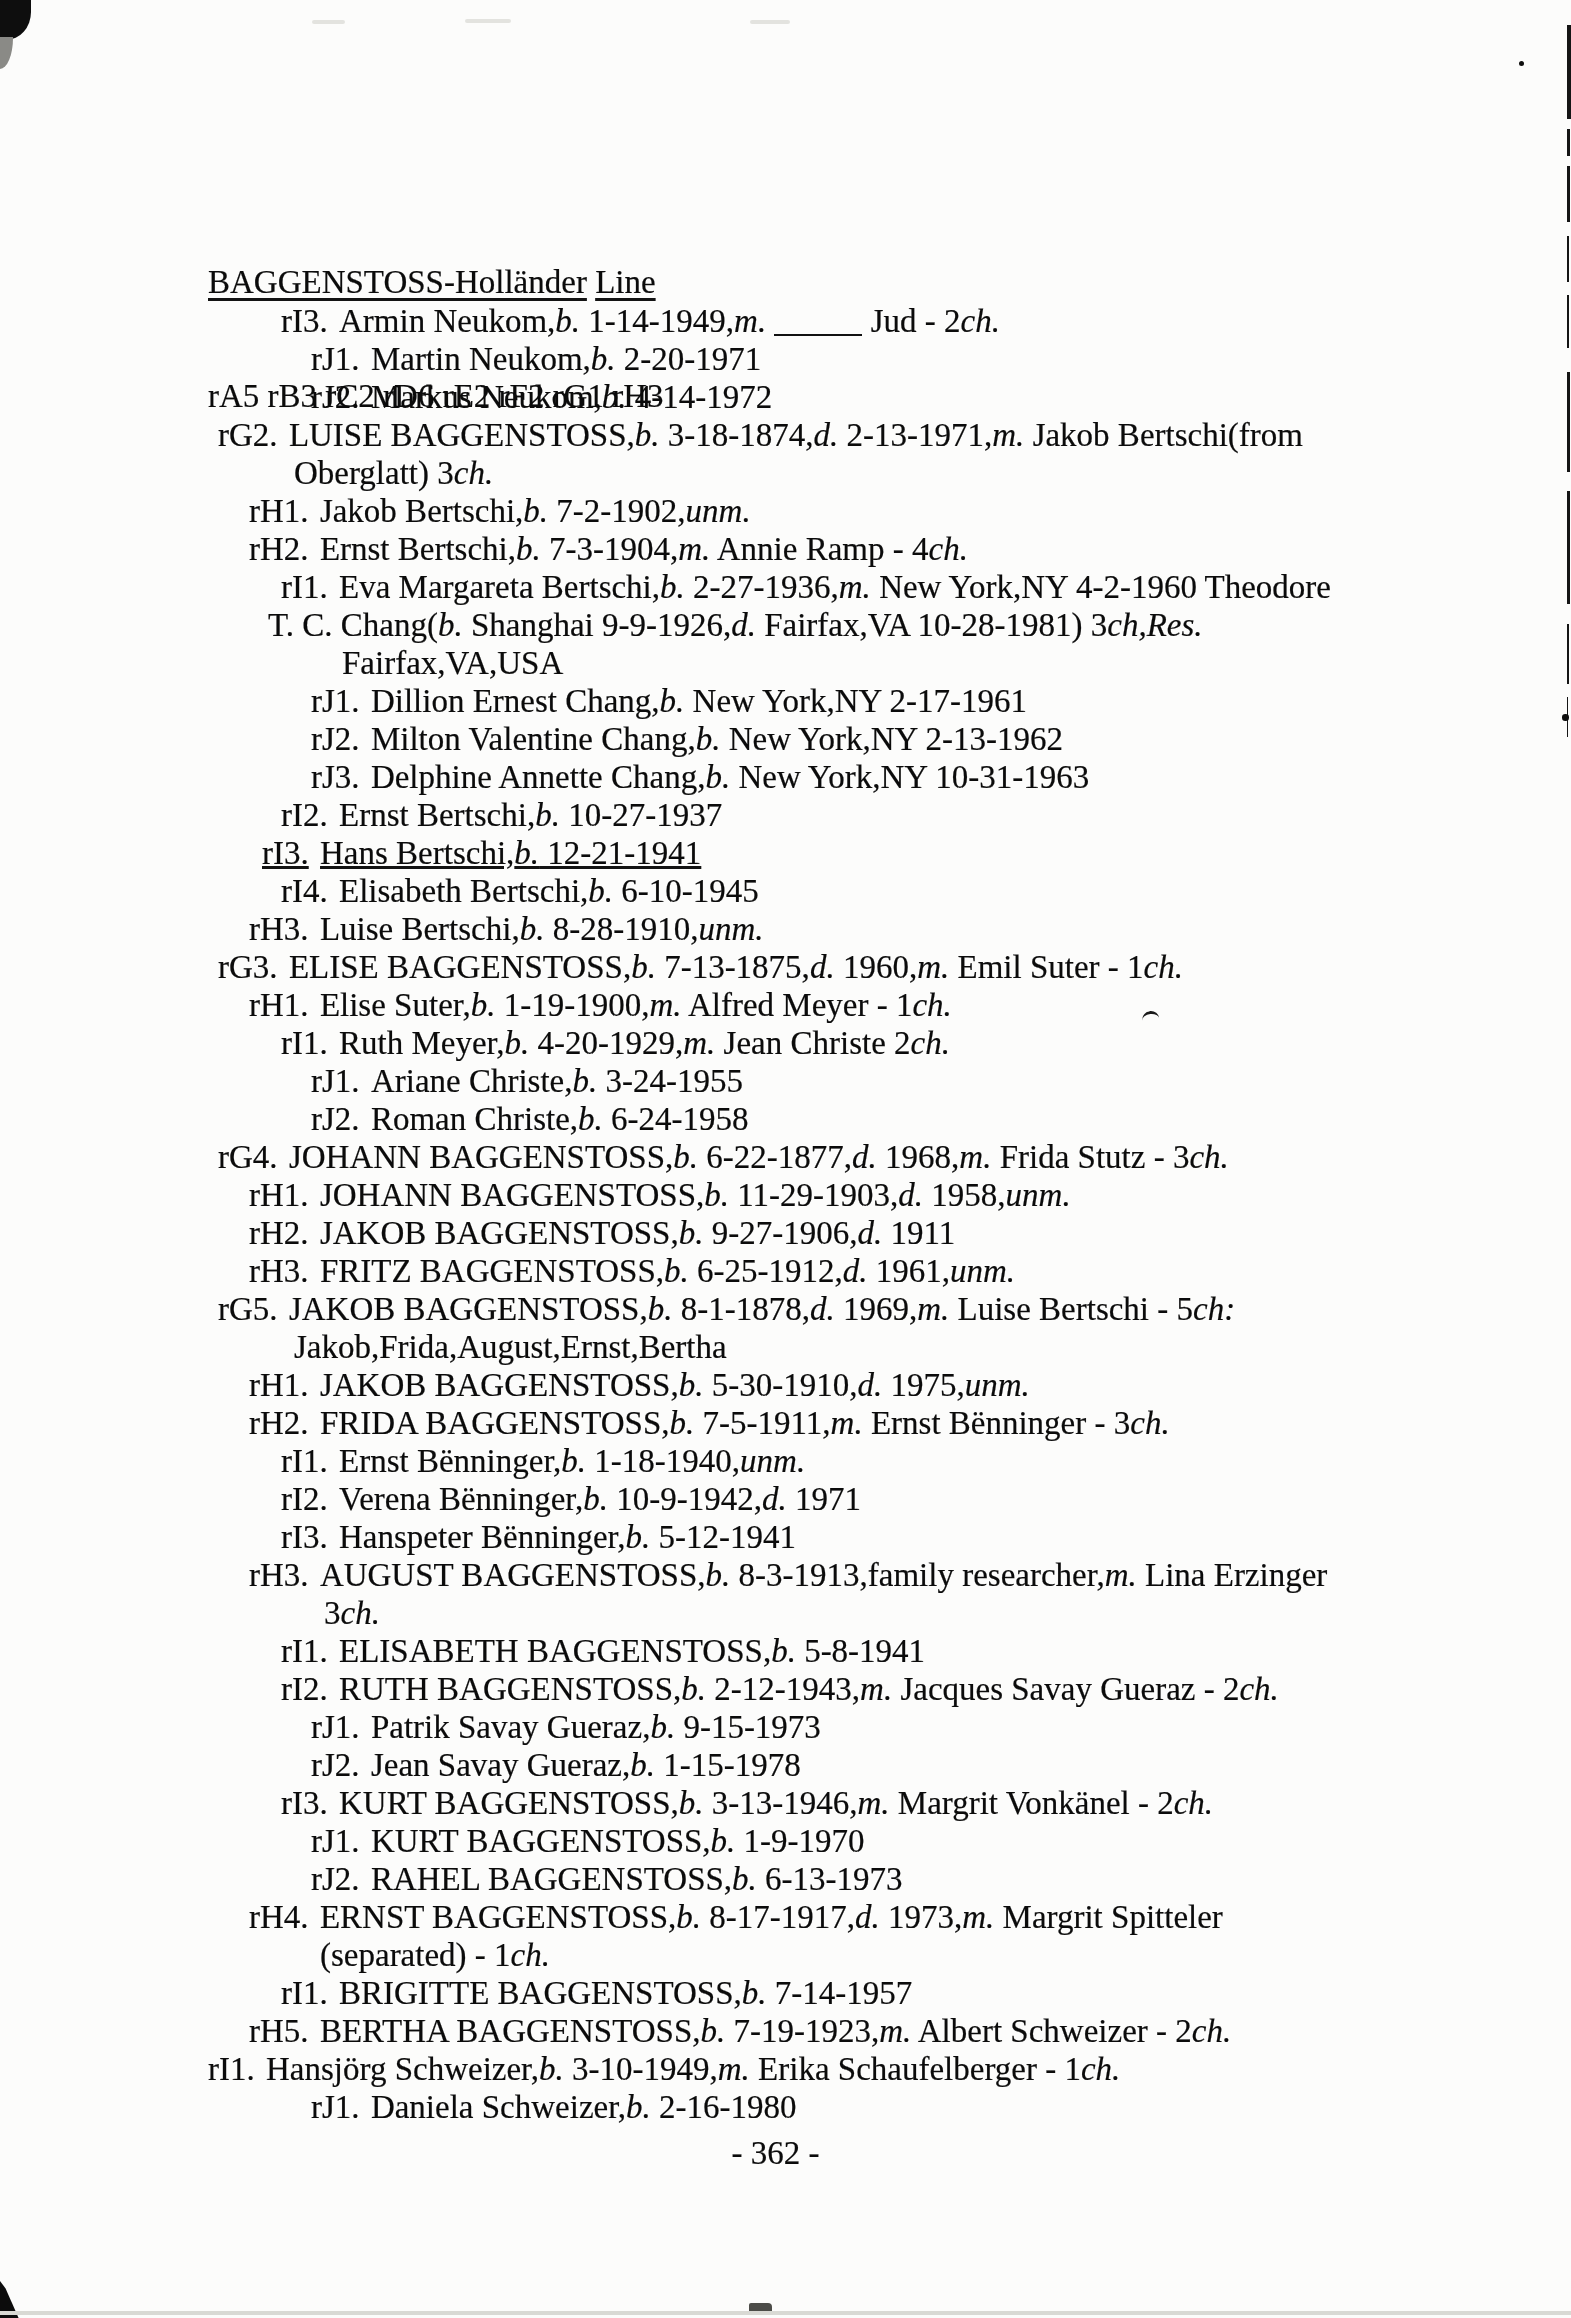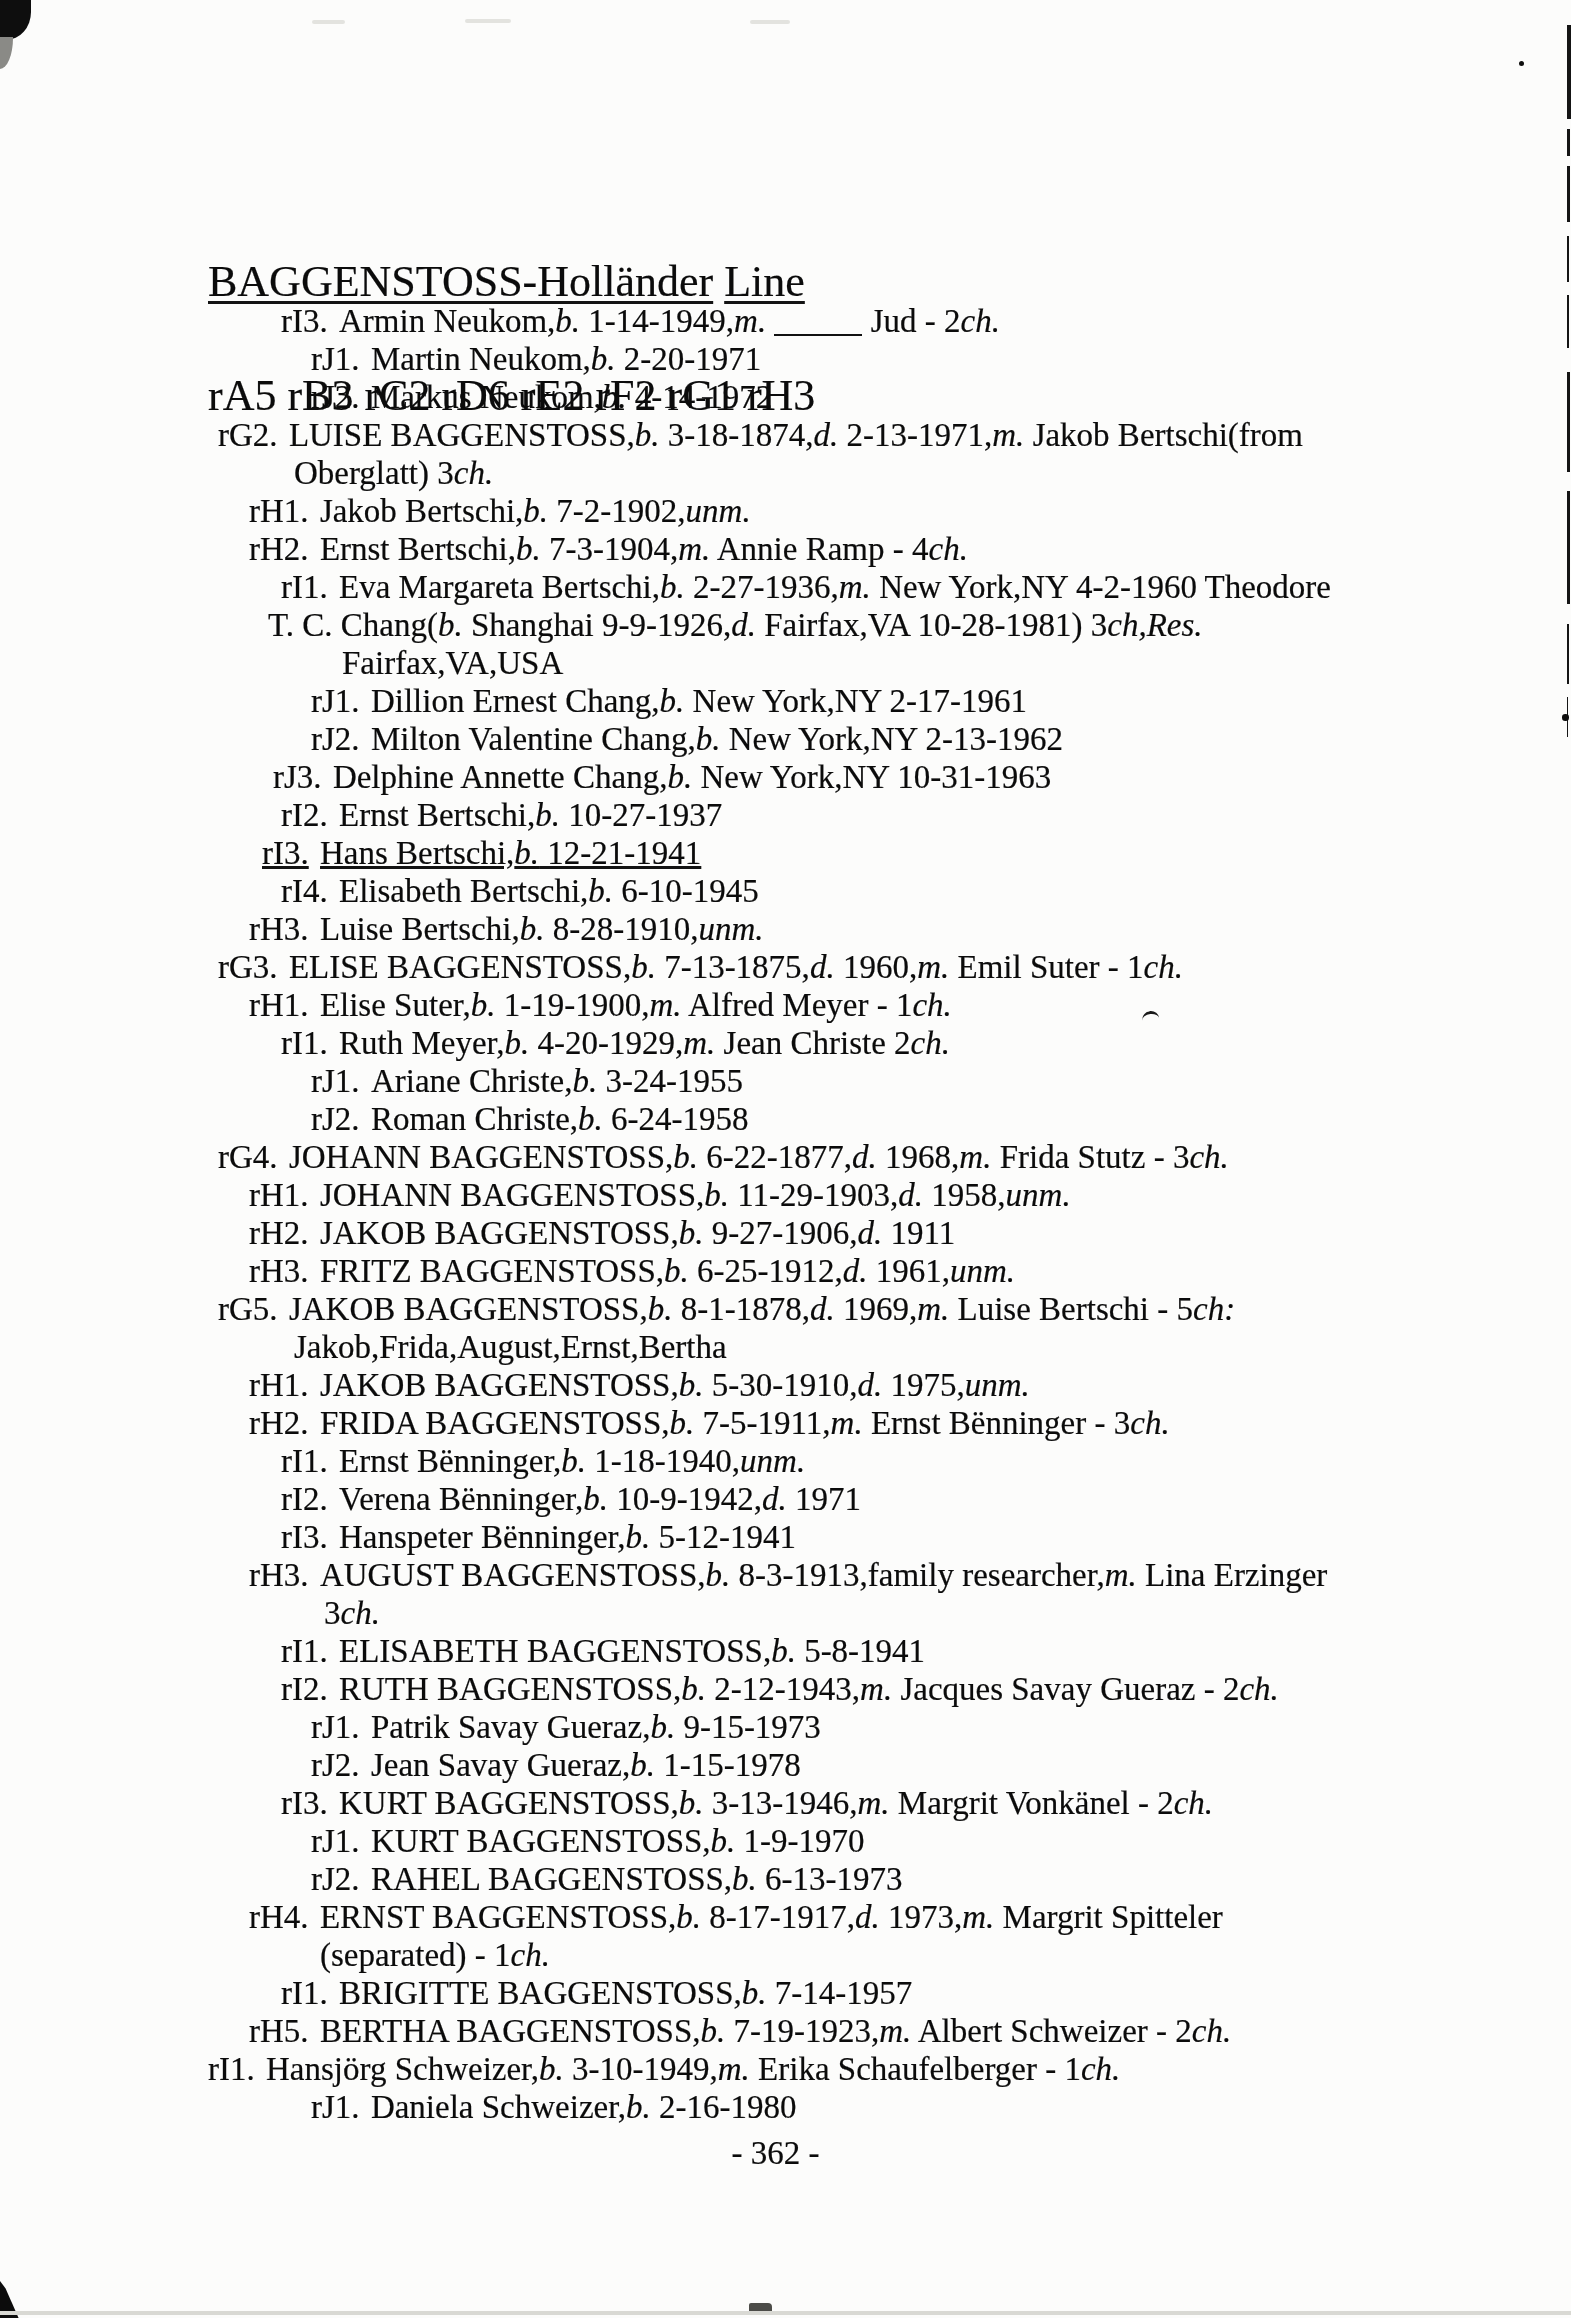--- a/index.html
+++ b/index.html
@@ -1,20 +1,20 @@
 <!DOCTYPE html>
 <html style="font-size:10.6px"><head>
 <meta charset="utf-8">
 <style>
   html,body{margin:0;padding:0;}
   body{width:1572px;height:2319px;background:#f6f6f4;}
   .page{position:relative;width:1572px;height:2319px;background:#fcfcfb;overflow:hidden;
         font-family:"Liberation Serif","DejaVu Serif",serif;color:#0b0b0b;
         -webkit-text-stroke:0.2px #131313;}
-  .hdr{position:absolute;left:208px;top:187px;font-size:44px;line-height:38px;white-space:pre;}
+  .hdr{position:absolute;left:208px;top:187px;font-size:33px;line-height:38px;white-space:pre;}
   .u{text-decoration:underline;text-decoration-thickness:3px;text-underline-offset:4.6px;}
   .idline{white-space:pre;}
   .textblock{position:absolute;left:208px;top:302px;font-size:33px;line-height:38px;}
   .line{white-space:pre;height:38px;}
   .line em{font-style:italic;}
   .eid{margin-right:11.3px;}
   .blank{display:inline-block;height:0.9em;border-bottom:2.7px solid #111;vertical-align:-4px;}
   .pageno{position:absolute;left:208px;top:2134px;width:1135px;text-align:center;
           font-size:33px;line-height:38px;}
   
@@ -48,21 +48,21 @@
       <div class="line" style="margin-left: 103px;"><span class="eid">rJ2.</span><span>Markus Neukom,</span><em>b.</em><span> 4-14-1972</span></div>
       <div class="line" style="margin-left: 10px;"><span class="eid">rG2.</span><span>LUISE BAGGENSTOSS,</span><em>b.</em><span> 3-18-1874,</span><em>d.</em><span> 2-13-1971,</span><em>m.</em><span> Jakob Bertschi(from</span></div>
       <div class="line" style="margin-left: 86px;"><span>Oberglatt) 3</span><em>ch.</em></div>
       <div class="line" style="margin-left: 41px;"><span class="eid">rH1.</span><span>Jakob Bertschi,</span><em>b.</em><span> 7-2-1902,</span><em>unm.</em></div>
       <div class="line" style="margin-left: 41px;"><span class="eid">rH2.</span><span>Ernst Bertschi,</span><em>b.</em><span> 7-3-1904,</span><em>m.</em><span> Annie Ramp - 4</span><em>ch.</em></div>
       <div class="line" style="margin-left: 73px;"><span class="eid">rI1.</span><span>Eva Margareta Bertschi,</span><em>b.</em><span> 2-27-1936,</span><em>m.</em><span> New York,NY 4-2-1960 Theodore</span></div>
       <div class="line" style="margin-left: 60px;"><span>T. C. Chang(</span><em>b.</em><span> Shanghai 9-9-1926,</span><em>d.</em><span> Fairfax,VA 10-28-1981) 3</span><em>ch,</em><em>Res.</em></div>
       <div class="line" style="margin-left: 134px;"><span>Fairfax,VA,USA</span></div>
       <div class="line" style="margin-left: 103px;"><span class="eid">rJ1.</span><span>Dillion Ernest Chang,</span><em>b.</em><span> New York,NY 2-17-1961</span></div>
       <div class="line" style="margin-left: 103px;"><span class="eid">rJ2.</span><span>Milton Valentine Chang,</span><em>b.</em><span> New York,NY 2-13-1962</span></div>
-      <div class="line" style="margin-left: 65px;"><span class="eid">rJ3.</span><span>Delphine Annette Chang,</span><em>b.</em><span> New York,NY 10-31-1963</span></div>
+      <div class="line" style="margin-left: 103px;"><span class="eid">rJ3.</span><span>Delphine Annette Chang,</span><em>b.</em><span> New York,NY 10-31-1963</span></div>
       <div class="line" style="margin-left: 73px;"><span class="eid">rI2.</span><span>Ernst Bertschi,</span><em>b.</em><span> 10-27-1937</span></div>
       <div class="line" style="margin-left: 54px; text-decoration: underline;"><span class="eid">rI3.</span><span>Hans Bertschi,</span><em>b.</em><span> 12-21-1941</span></div>
       <div class="line" style="margin-left: 73px;"><span class="eid">rI4.</span><span>Elisabeth Bertschi,</span><em>b.</em><span> 6-10-1945</span></div>
       <div class="line" style="margin-left: 41px;"><span class="eid">rH3.</span><span>Luise Bertschi,</span><em>b.</em><span> 8-28-1910,</span><em>unm.</em></div>
       <div class="line" style="margin-left: 10px;"><span class="eid">rG3.</span><span>ELISE BAGGENSTOSS,</span><em>b.</em><span> 7-13-1875,</span><em>d.</em><span> 1960,</span><em>m.</em><span> Emil Suter - 1</span><em>ch.</em></div>
       <div class="line" style="margin-left: 41px;"><span class="eid">rH1.</span><span>Elise Suter,</span><em>b.</em><span> 1-19-1900,</span><em>m.</em><span> Alfred Meyer - 1</span><em>ch.</em></div>
       <div class="line" style="margin-left: 73px;"><span class="eid">rI1.</span><span>Ruth Meyer,</span><em>b.</em><span> 4-20-1929,</span><em>m.</em><span> Jean Christe 2</span><em>ch.</em></div>
       <div class="line" style="margin-left: 103px;"><span class="eid">rJ1.</span><span>Ariane Christe,</span><em>b.</em><span> 3-24-1955</span></div>
       <div class="line" style="margin-left: 103px;"><span class="eid">rJ2.</span><span>Roman Christe,</span><em>b.</em><span> 6-24-1958</span></div>
       <div class="line" style="margin-left: 10px;"><span class="eid">rG4.</span><span>JOHANN BAGGENSTOSS,</span><em>b.</em><span> 6-22-1877,</span><em>d.</em><span> 1968,</span><em>m.</em><span> Frida Stutz - 3</span><em>ch.</em></div>

